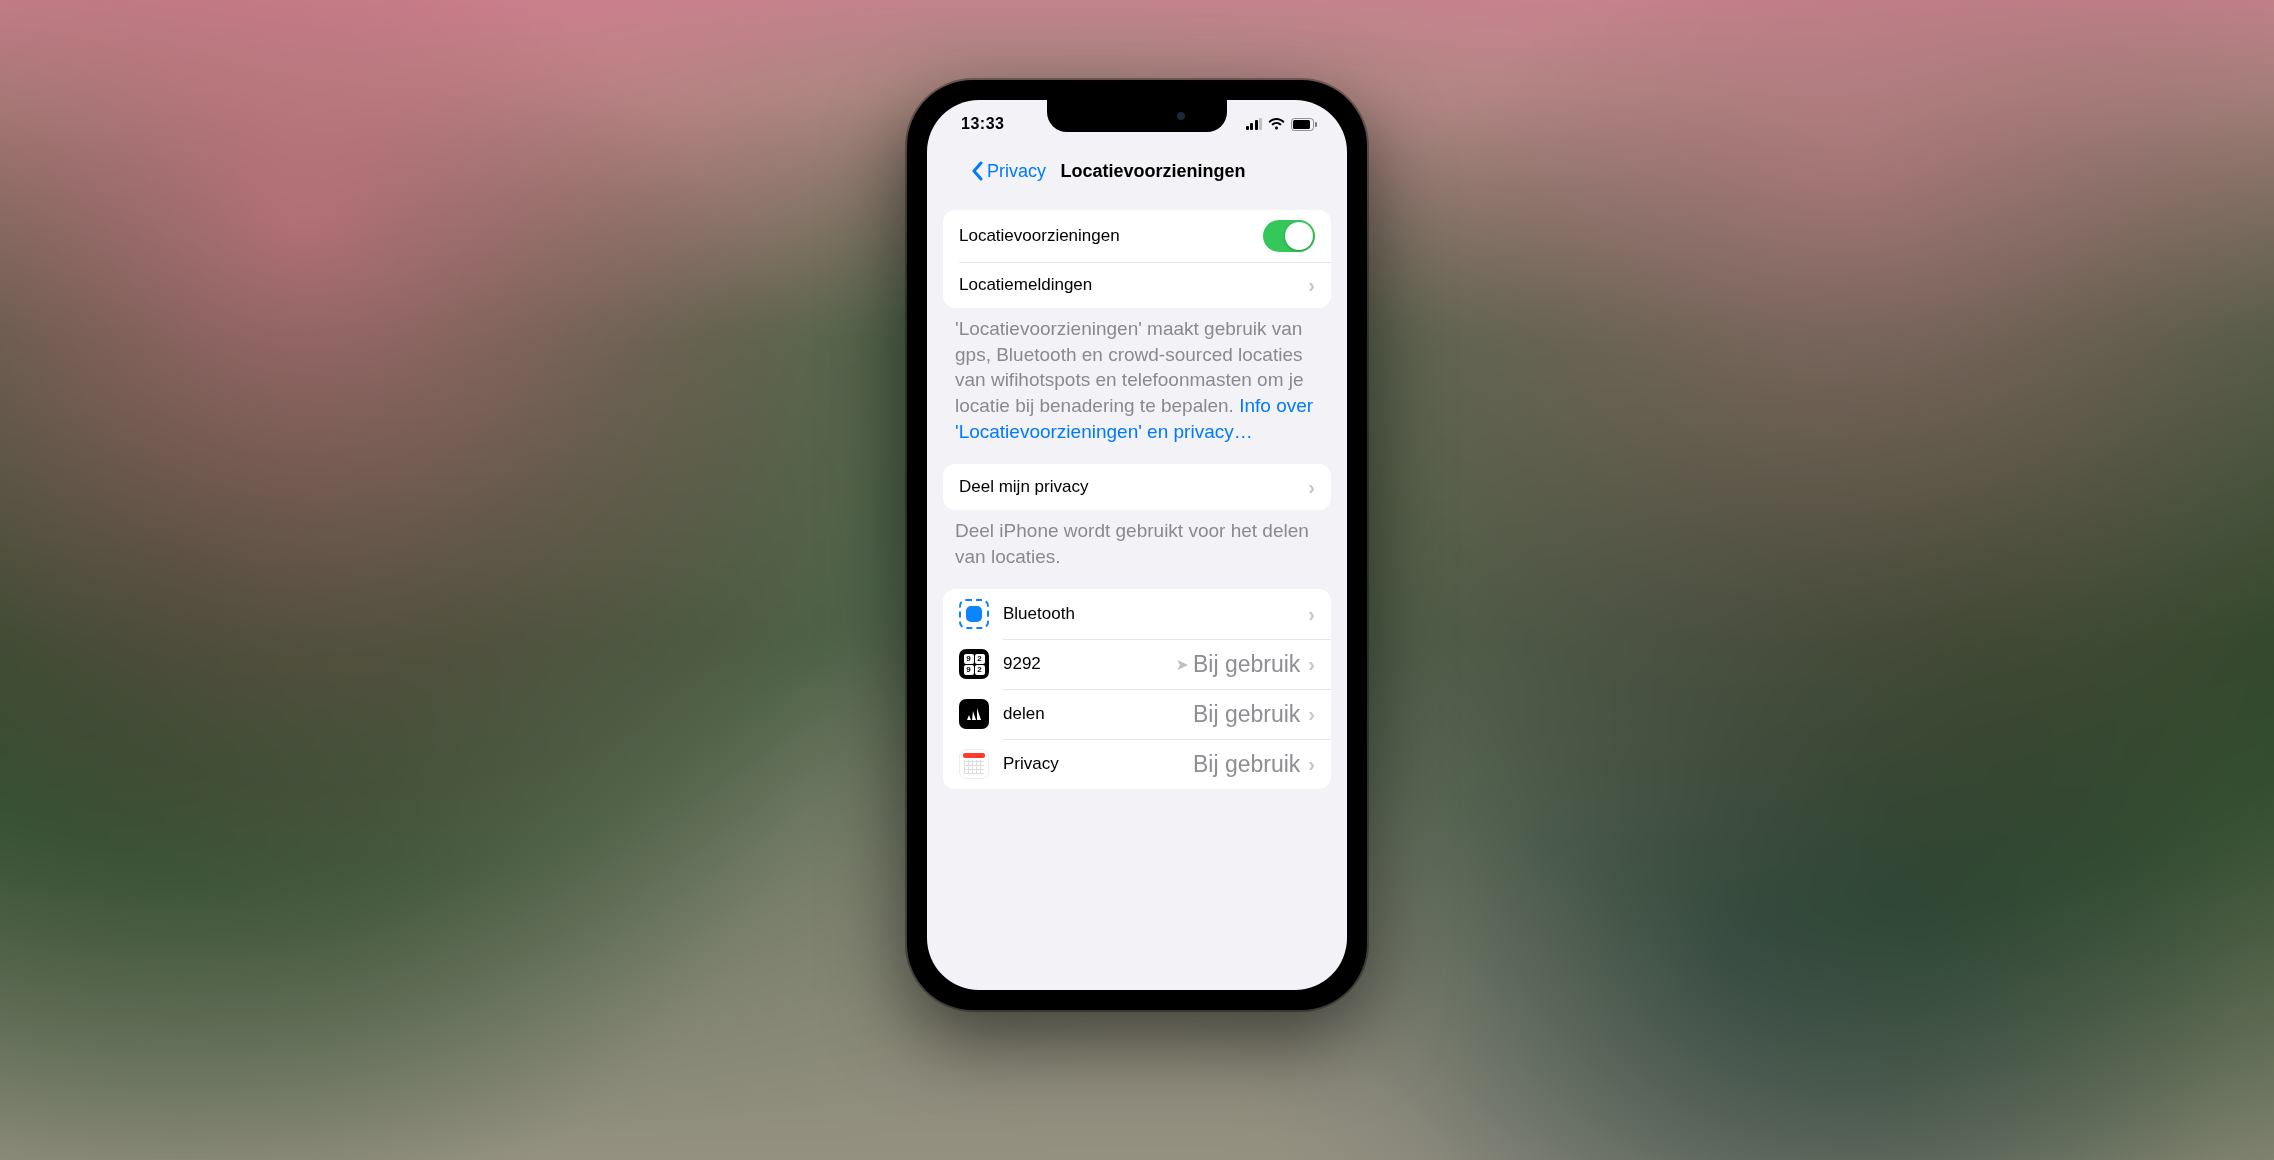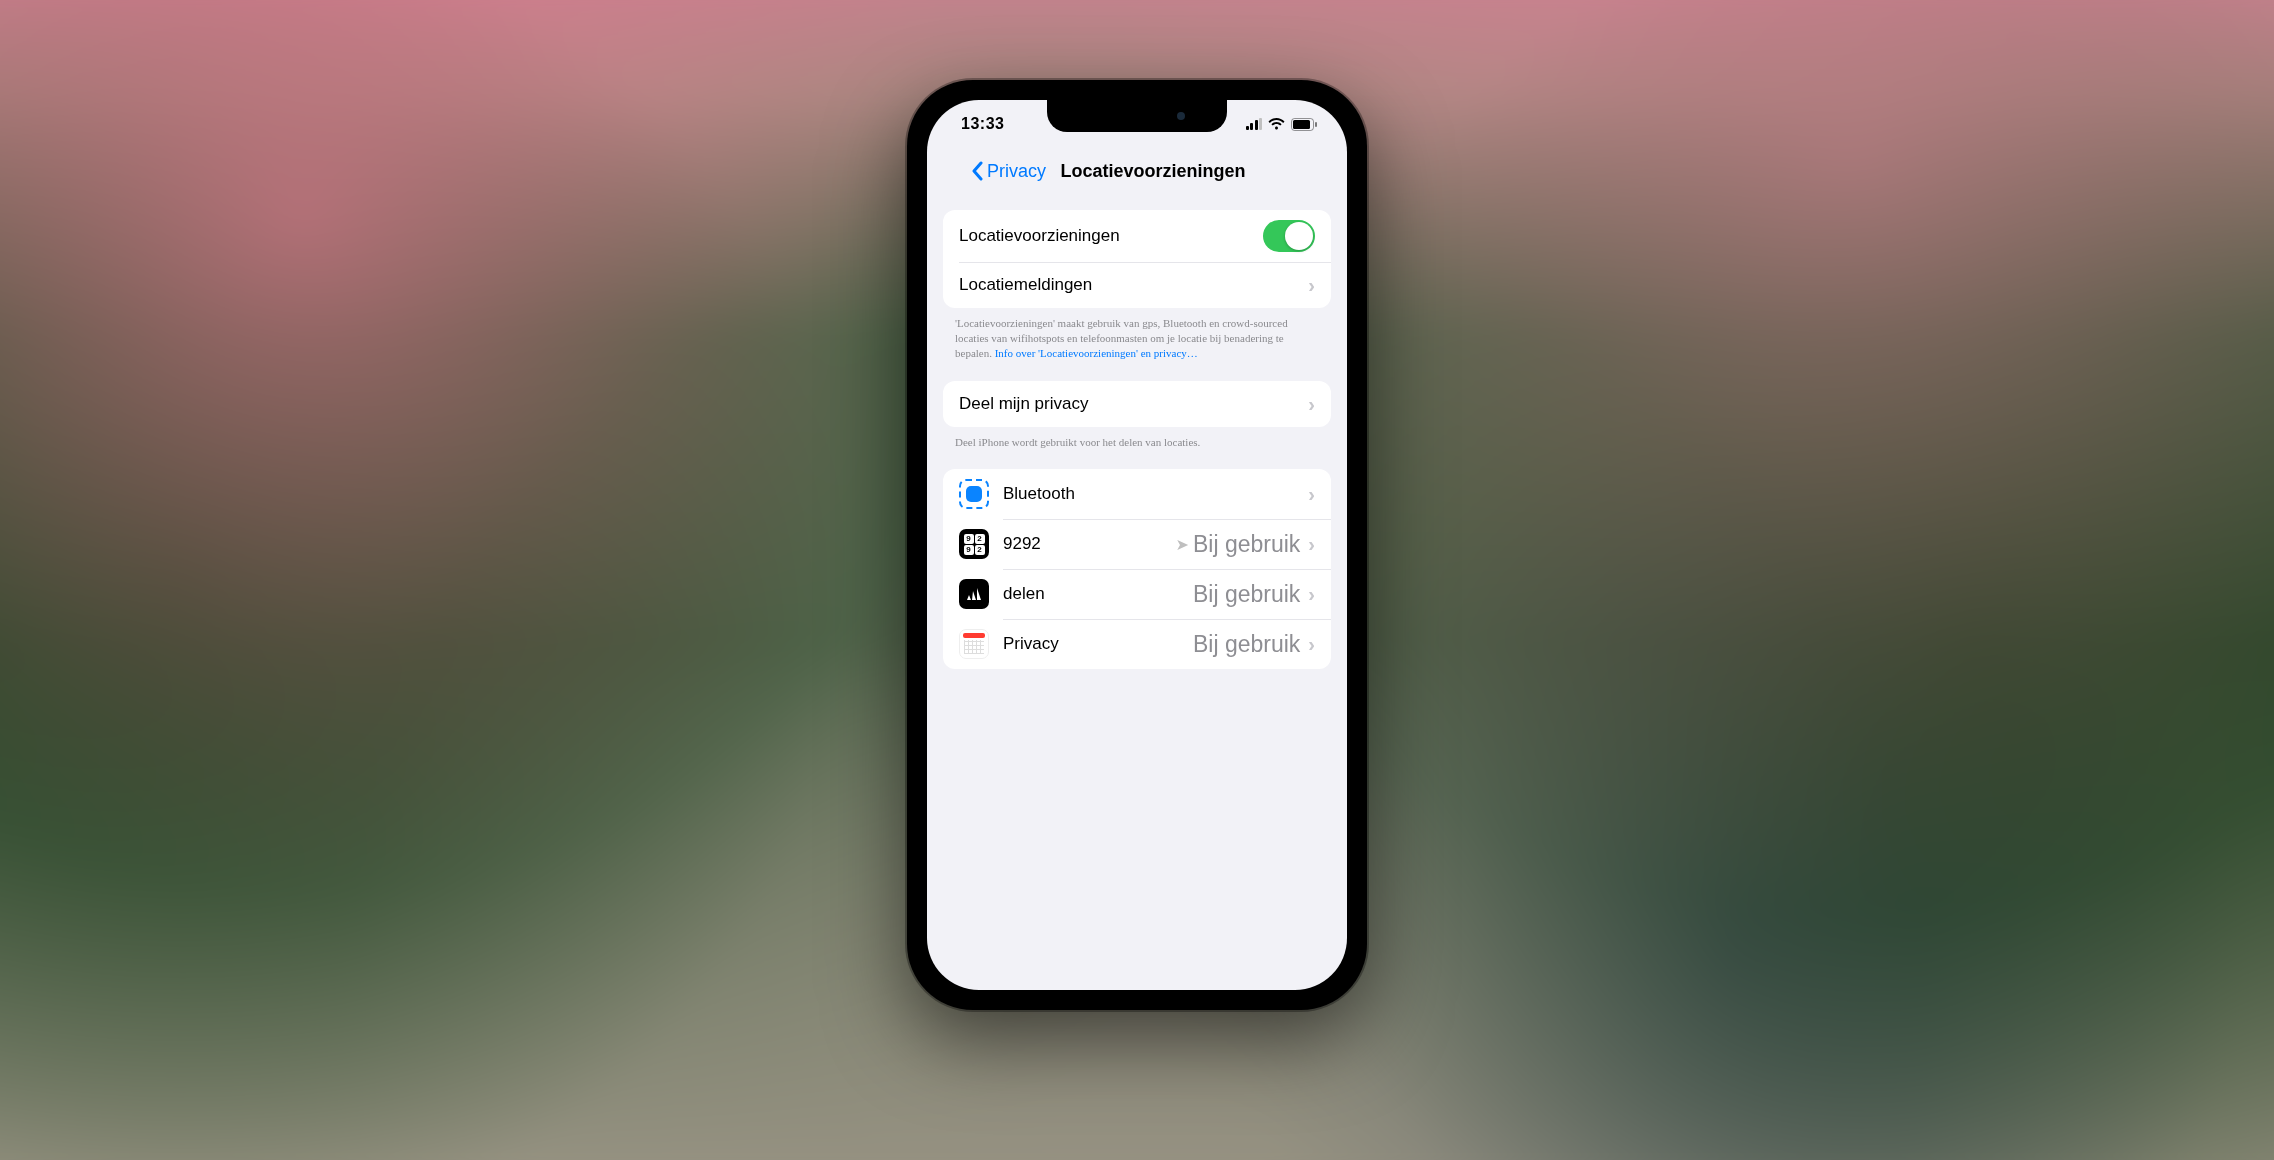--- a/index.html
+++ b/index.html
@@ -161,24 +161,23 @@
   height: 28px;
   background: #fff;
   border-radius: 50%;
   box-shadow: 0 1px 3px rgba(0,0,0,0.25);
 }
 .chevron { color: #c7c7cc; font-size: 20px; font-weight: 600; line-height: 1; margin-left: 8px; }
 .location-arrow { color: #bfbfbf; font-size: 16px; margin-right: 4px; }
 .row-value { color: #8e8e93; font-size: 23px; }
 .footer {
   padding: 8px 28px 4px 28px;
-  font-size: 11px;
+  font-size: 19px;
   color: #8a8a8e;
   line-height: 1.35;
-  font-family: Liberation Serif, serif;
 }
 .footer .link { color: #007aff; cursor: pointer; }
 .app-icon {
   width: 30px;
   height: 30px;
   border-radius: 7px;
   margin-right: 14px;
   flex-shrink: 0;
   display: flex;
   align-items: center;

